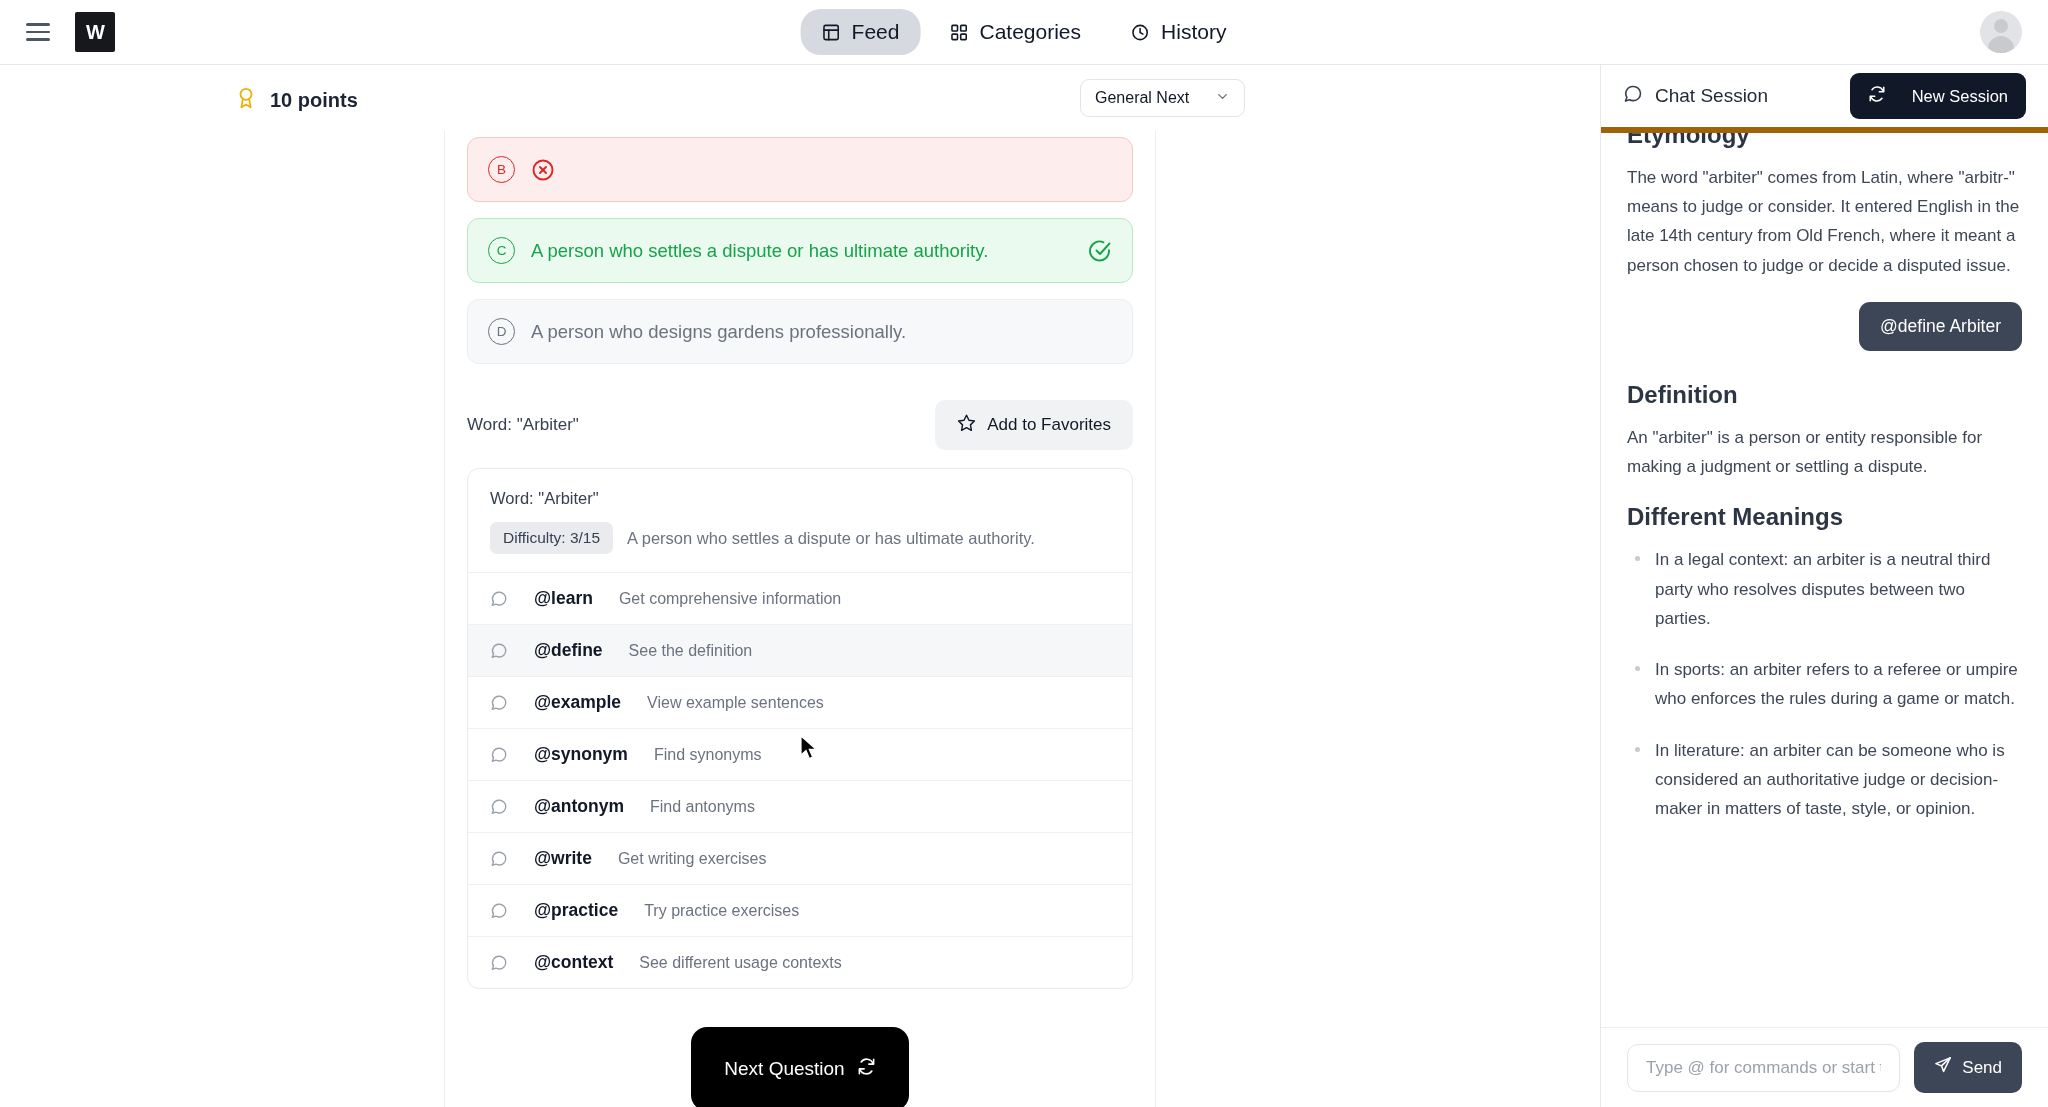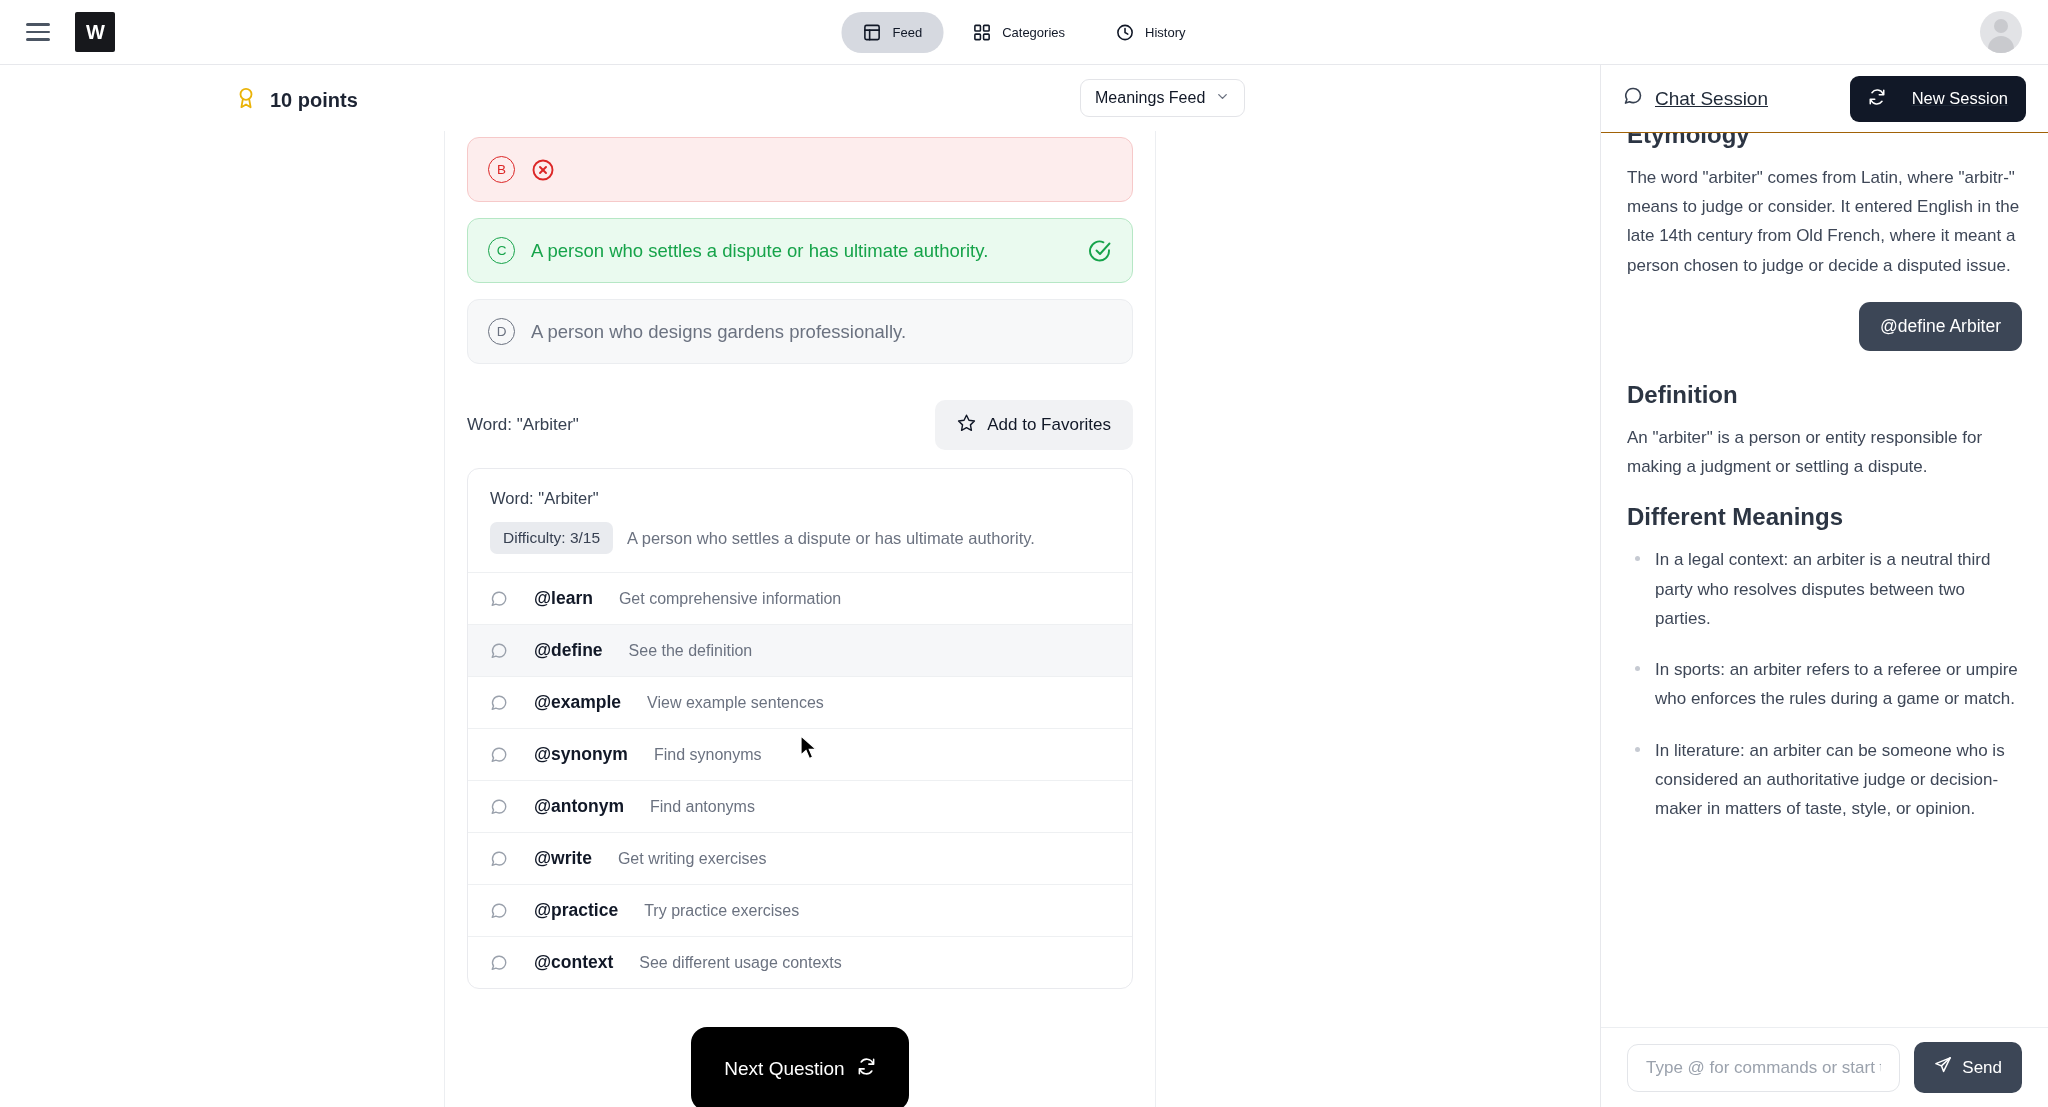--- a/index.html
+++ b/index.html
@@ -30,21 +30,21 @@
     font-weight: 700; font-size: 20px; letter-spacing: -1px;
     border-radius: 2px;
   }
   .navgroup {
     position: absolute; left: 50%; transform: translateX(-50%);
     display: flex; align-items: center; gap: 8px;
   }
   .navitem {
     display: flex; align-items: center; gap: 11px;
     padding: 11px 21px; border-radius: 20px;
-    font-size: 13px; color: #111827; cursor: pointer;
+    font-size: 21px; color: #111827; cursor: pointer;
     white-space: nowrap;
   }
   .navitem.active { background: #d6d9e0; }
   .navitem svg { display:block; }
   .avatar-wrap { margin-left: auto; }
   .avatar {
     width: 42px; height: 42px; border-radius: 50%;
     background: #e2e3e6; position: relative; overflow: hidden;
   }
   .avatar::before {
@@ -149,21 +149,21 @@
   
   .chat-pane {
     width: 448px; flex: 0 0 448px;
     border-left: 1px solid #e7e8ec;
     display: flex; flex-direction: column; background: #fff;
     min-height: 0;
   }
   .chat-head {
     height: 68px; flex: 0 0 68px;
     display: flex; align-items: center; justify-content: space-between;
-    padding: 0 22px; border-bottom: 1px solid #a16207; text-decoration: underline;
+    padding: 0 22px; border-bottom: 6px solid #a16207;
   }
   .chat-title { display: flex; align-items: center; gap: 12px; font-size: 19px; color: #1f2937; }
   .new-session {
     background: #111827; color: #fff; border: none; border-radius: 9px;
     padding: 12px 18px; font-size: 16.5px; cursor: pointer;
     display: flex; align-items: center; gap: 26px; font-family: inherit;
   }
   .chat-scroll { flex: 1; overflow: hidden; padding: 0 26px; position: relative; }
   .msg-h2 { font-size: 24px; font-weight: 700; color: #2c3543; margin: 0 0 14px 0; }
   .msg-h2.clipped { margin-top: -12px; }
@@ -257,21 +257,21 @@
         <div class="points-badge">
           <span>
             <svg width="22" height="22" viewBox="0 0 24 24" fill="none" stroke="#eab308" stroke-width="2" stroke-linecap="round" stroke-linejoin="round">
                 <circle cx="12" cy="8" r="6"></circle>
                 <path d="M8.5 13.5 7 22l5-3 5 3-1.5-8.5"></path>
               </svg>
           </span>
           <span class="points-text">10 points</span>
         </div>
         <div class="feed-select">
-          <span>Meanings Feed</span>
+          <span>General Next</span>
           <span>
             <svg width="15" height="15" viewBox="0 0 24 24" fill="none" stroke="#6b7280" stroke-width="2.2" stroke-linecap="round" stroke-linejoin="round">
                 <polyline points="6 9 12 15 18 9"></polyline>
               </svg>
           </span>
         </div>
       </div>
 
       <div class="content-card">
         <div class="scroll-inner">

